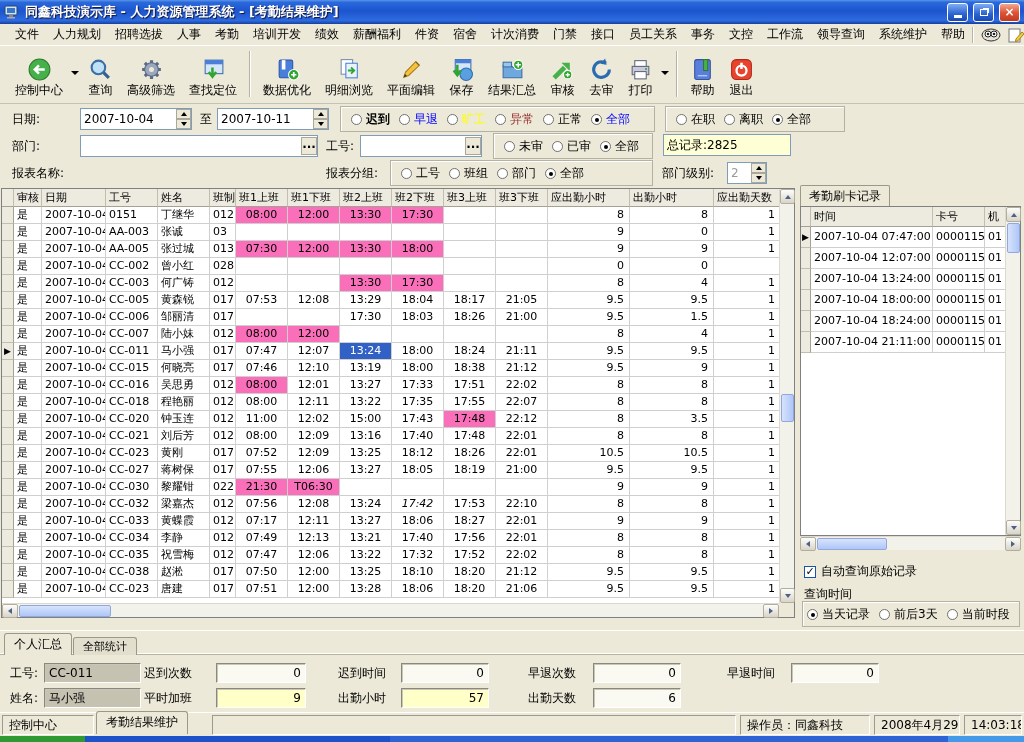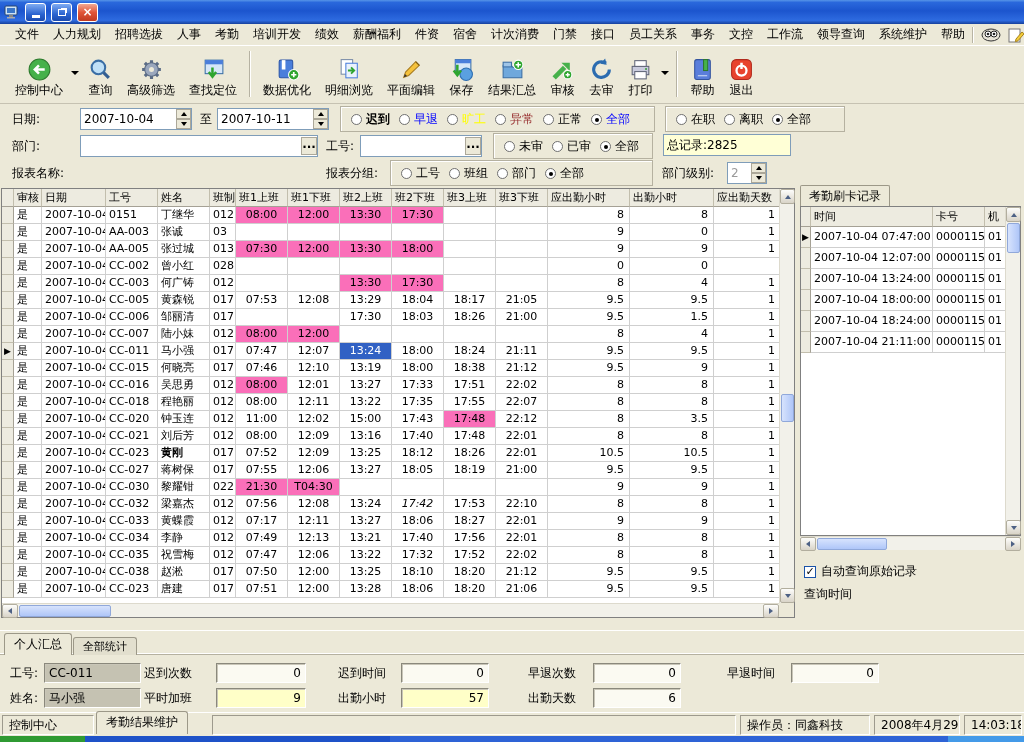--- a/index.html
+++ b/index.html
@@ -90,20 +90,21 @@
 
   <div id="titlebar">
     <span style="display:inline-flex">
       <svg width="16" height="16" viewBox="0 0 16 16">
           <rect x="1" y="2" width="12" height="9" rx="1" fill="#CFE4F7" stroke="#27456E"></rect>
           <rect x="3" y="4" width="8" height="5" fill="#3A76C8"></rect>
           <rect x="5" y="11" width="4" height="2" fill="#888"></rect>
           <rect x="3" y="13" width="8" height="1.5" fill="#AAA"></rect>
         </svg>
     </span>
+    <span class="title">同鑫科技演示库 - 人力资源管理系统 - [考勤结果维护]</span>
     <span class="winbtn b1">
         <span class="glyph-min"></span>
       </span>
     <span class="winbtn b2">
         <span class="glyph-res"></span>
       </span>
     <span class="winbtn b3">×</span>
   </div>
 
   <div id="menubar">
@@ -654,21 +655,21 @@
           <span class="g-cell ac" style="width: 52px;">22:01</span>
           <span class="g-cell ar" style="width: 82px;">8</span>
           <span class="g-cell ar" style="width: 84px;">8</span>
           <span class="g-cell ar" style="width: 67px;">1</span>
         </div>
         <div class="g-row">
           <span class="g-cell g-m" style="width: 12px;"></span>
           <span class="g-cell al" style="width: 28px;">是</span>
           <span class="g-cell al" style="width: 64px;">2007-10-04</span>
           <span class="g-cell al" style="width: 52px;">CC-023</span>
-          <span class="g-cell al" style="width: 52px; font-weight: bold;">黄刚</span>
+          <span class="g-cell al" style="width: 52px;">黄刚</span>
           <span class="g-cell al" style="width: 26px;">017</span>
           <span class="g-cell ac" style="width: 52px;">07:52</span>
           <span class="g-cell ac" style="width: 52px;">12:09</span>
           <span class="g-cell ac" style="width: 52px;">13:25</span>
           <span class="g-cell ac" style="width: 52px;">18:12</span>
           <span class="g-cell ac" style="width: 52px;">18:26</span>
           <span class="g-cell ac" style="width: 52px;">22:01</span>
           <span class="g-cell ar" style="width: 82px;">10.5</span>
           <span class="g-cell ar" style="width: 84px;">10.5</span>
           <span class="g-cell ar" style="width: 67px;">1</span>
@@ -691,21 +692,21 @@
           <span class="g-cell ar" style="width: 67px;">1</span>
         </div>
         <div class="g-row">
           <span class="g-cell g-m" style="width: 12px;"></span>
           <span class="g-cell al" style="width: 28px;">是</span>
           <span class="g-cell al" style="width: 64px;">2007-10-04</span>
           <span class="g-cell al" style="width: 52px;">CC-030</span>
           <span class="g-cell al" style="width: 52px;">黎耀钳</span>
           <span class="g-cell al" style="width: 26px;">022</span>
           <span class="g-cell ac pink" style="width: 52px;">21:30</span>
-          <span class="g-cell ac pink" style="width: 52px;">T04:30</span>
+          <span class="g-cell ac pink" style="width: 52px;">T06:30</span>
           <span class="g-cell ac" style="width: 52px;"></span>
           <span class="g-cell ac" style="width: 52px;"></span>
           <span class="g-cell ac" style="width: 52px;"></span>
           <span class="g-cell ac" style="width: 52px;"></span>
           <span class="g-cell ar" style="width: 82px;">9</span>
           <span class="g-cell ar" style="width: 84px;">9</span>
           <span class="g-cell ar" style="width: 67px;">1</span>
         </div>
         <div class="g-row">
           <span class="g-cell g-m" style="width: 12px;"></span>
@@ -897,20 +898,34 @@
       <span class="sbthh" style="left:17px;width:70px"></span>
       <span class="sbb" style="right:0;top:0">
           <span class="tdn" style="transform:rotate(-90deg);border-top-color:#4D6185"></span>
         </span>
     </div>
     <span class="chk" style="left:4px;top:378px">
       <span class="chkbox">✓</span>
       <span>自动查询原始记录</span>
     </span>
     <span class="flab" style="left:4px;top:398px;font-size:12px">查询时间</span>
+    <div class="gbox" id="time-radios" style="left:2px;top:416px;width:218px;height:26px;padding-left:4px">
+        <span class="radio">
+          <span class="rb on"></span>
+          <span class="rlab">当天记录</span>
+        </span>
+        <span class="radio">
+          <span class="rb"></span>
+          <span class="rlab">前后3天</span>
+        </span>
+        <span class="radio">
+          <span class="rb"></span>
+          <span class="rlab">当前时段</span>
+        </span>
+      </div>
   </div>
 
   <div id="summary">
     <div class="tabline"></div>
     <div class="tabs">
       <span class="tab">个人汇总</span>
       <span class="tab off">全部统计</span>
     </div>
     <span class="s-lab" style="left:10px;top:32px">工号:</span>
     <div class="s-box gray" style="left:44px;top:32px;width:97px">CC-011</div>

